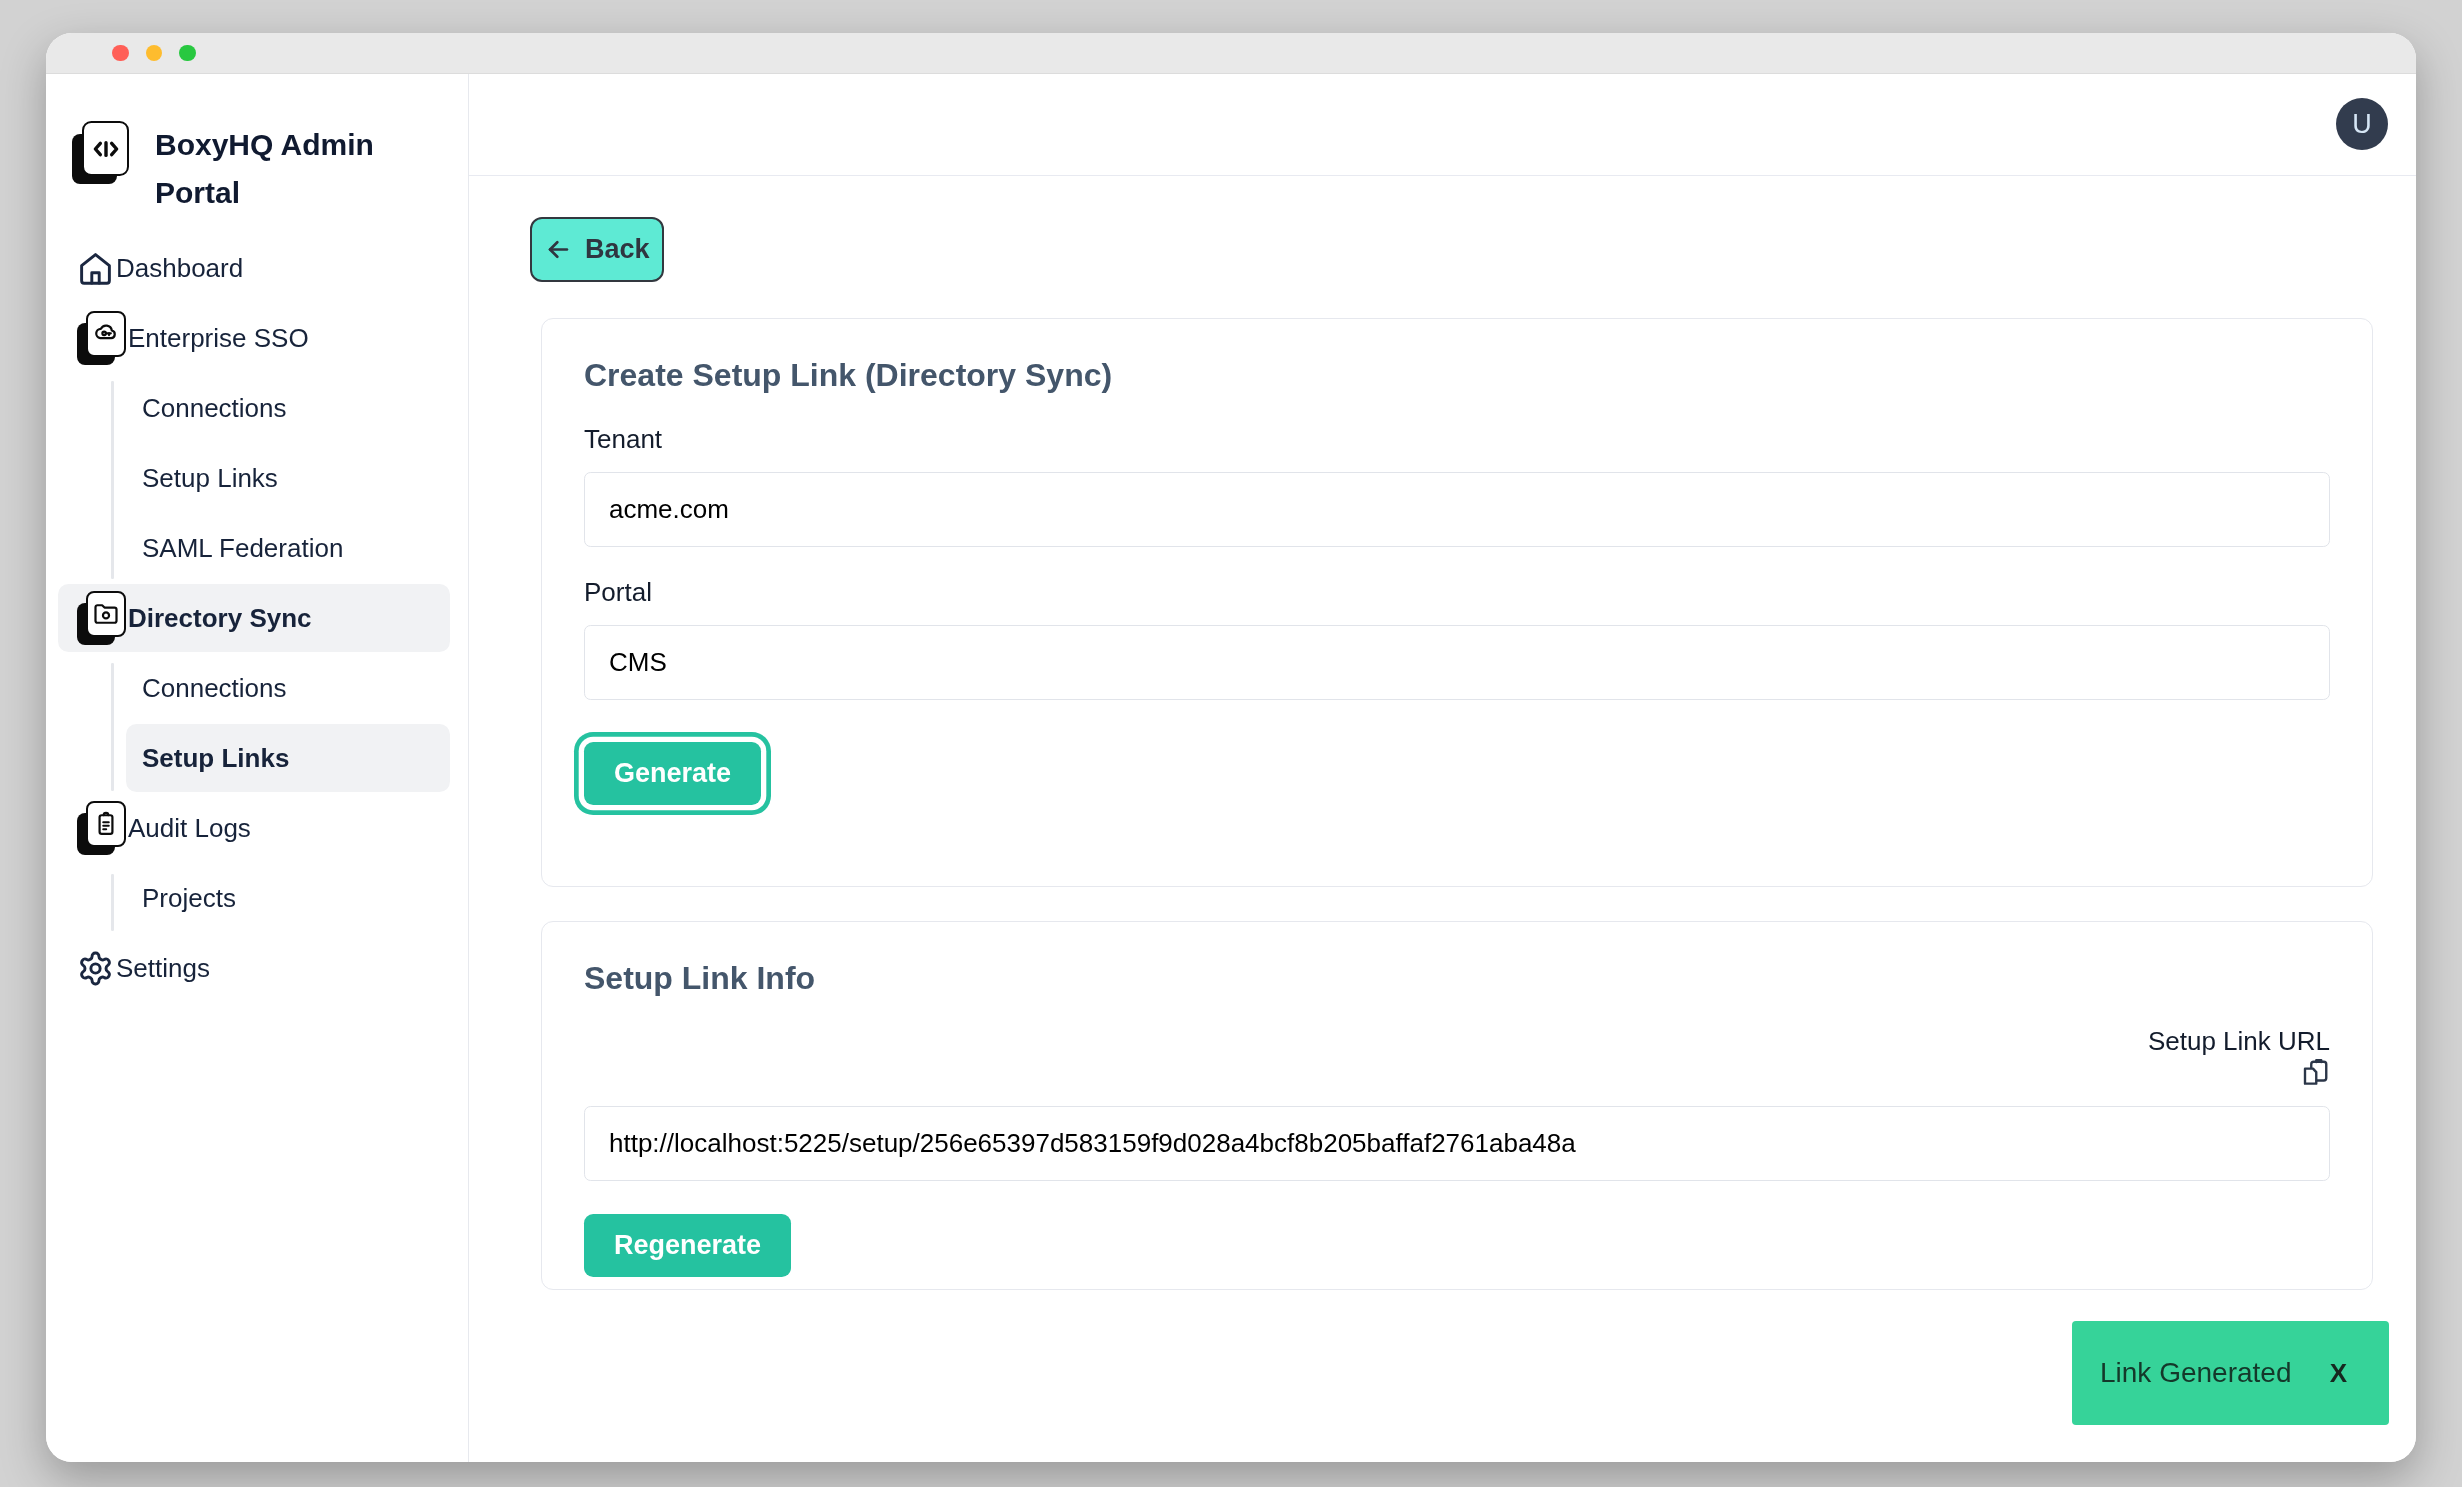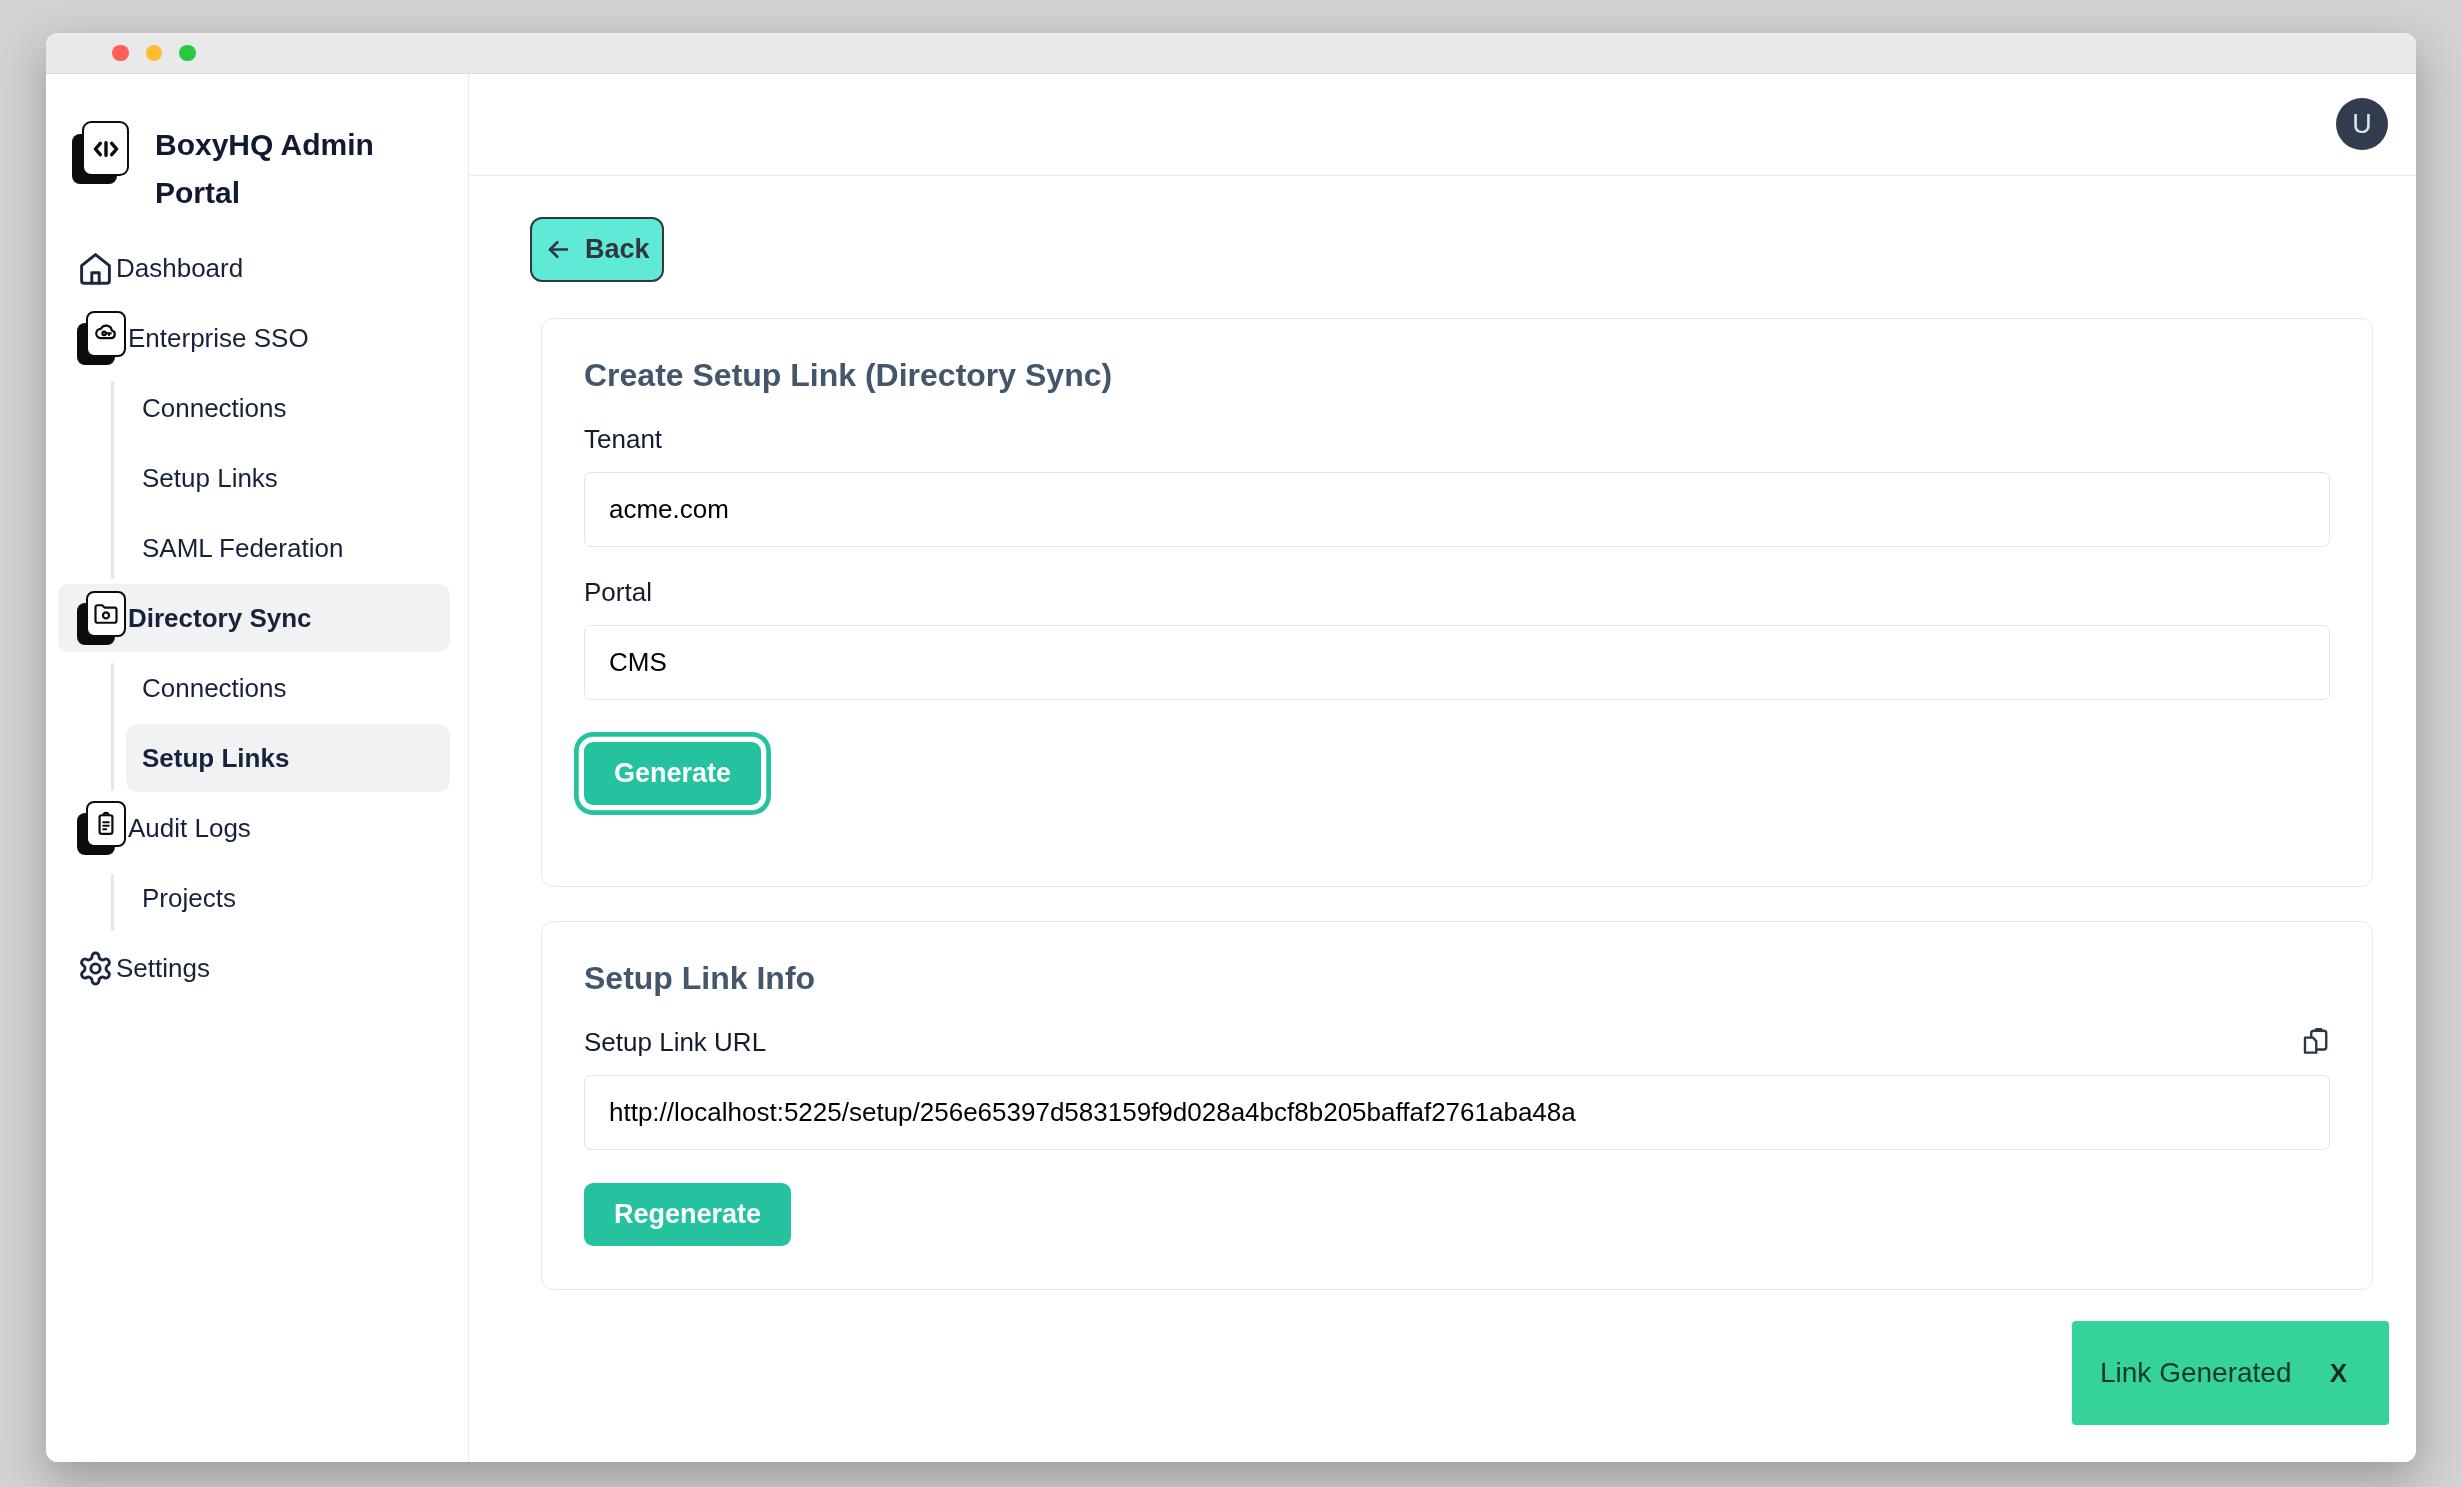--- a/index.html
+++ b/index.html
@@ -7,21 +7,21 @@
   body {
     background: #d2d2d2;
     font-family: "Liberation Sans", sans-serif;
     position: relative;
     overflow: hidden;
     color: #18202f;
   }
   .window {
     position: absolute; left: 46px; top: 33px;
     width: 2370px; height: 1429px;
-    background: #fff; border-radius: 12px;
+    background: #fff; border-radius: 26px;
     box-shadow: 0 17px 46px rgba(0,0,0,.28);
     overflow: hidden; display: flex; flex-direction: column;
   }
   .titlebar {
     height: 41px; flex: none; background: #e9e9e9;
     border-bottom: 0.7px solid #dcdcdc;
     display: flex; align-items: center; padding-left: 66px; gap: 17px;
   }
   .dot { width: 16.5px; height: 16.5px; border-radius: 50%; }
   .body-row { flex: 1; display: flex; min-height: 0; }
@@ -92,21 +92,21 @@
   }
   .btn-primary {
     display: inline-flex; align-items: center; justify-content: center;
     height: 63px; padding: 16px 30px; border: none; border-radius: 9.2px;
     background: #25c2a0; color: #fff; font-family: "Liberation Sans", sans-serif;
     font-size: 27px; font-weight: 700; cursor: pointer;
   }
   .generate { margin-top: 42px; }
   .generate.focus-ring { box-shadow: 0 0 0 5.3px #fff, 0 0 0 10px #25c2a0; }
   .regenerate { margin-top: 33px; }
-  .url-row { margin-top: 29px; display: flex; align-items: flex-end; justify-content: space-between; }
+  .url-row { margin-top: 29px; display: flex; align-items: flex-end; justify-content: space-between; flex-direction: column; }
   .copy-btn { background: none; border: none; cursor: pointer; padding: 0; line-height: 0; }
   .copy-btn svg { width: 30px; height: 32px; }
 
   
   .toast {
     position: absolute; left: 2072px; top: 1321px; width: 317px; height: 104px;
     background: #36d399; border-radius: 4px;
     display: flex; align-items: center; justify-content: space-between;
     padding: 0 42px 0 28px; z-index: 10;
   }

